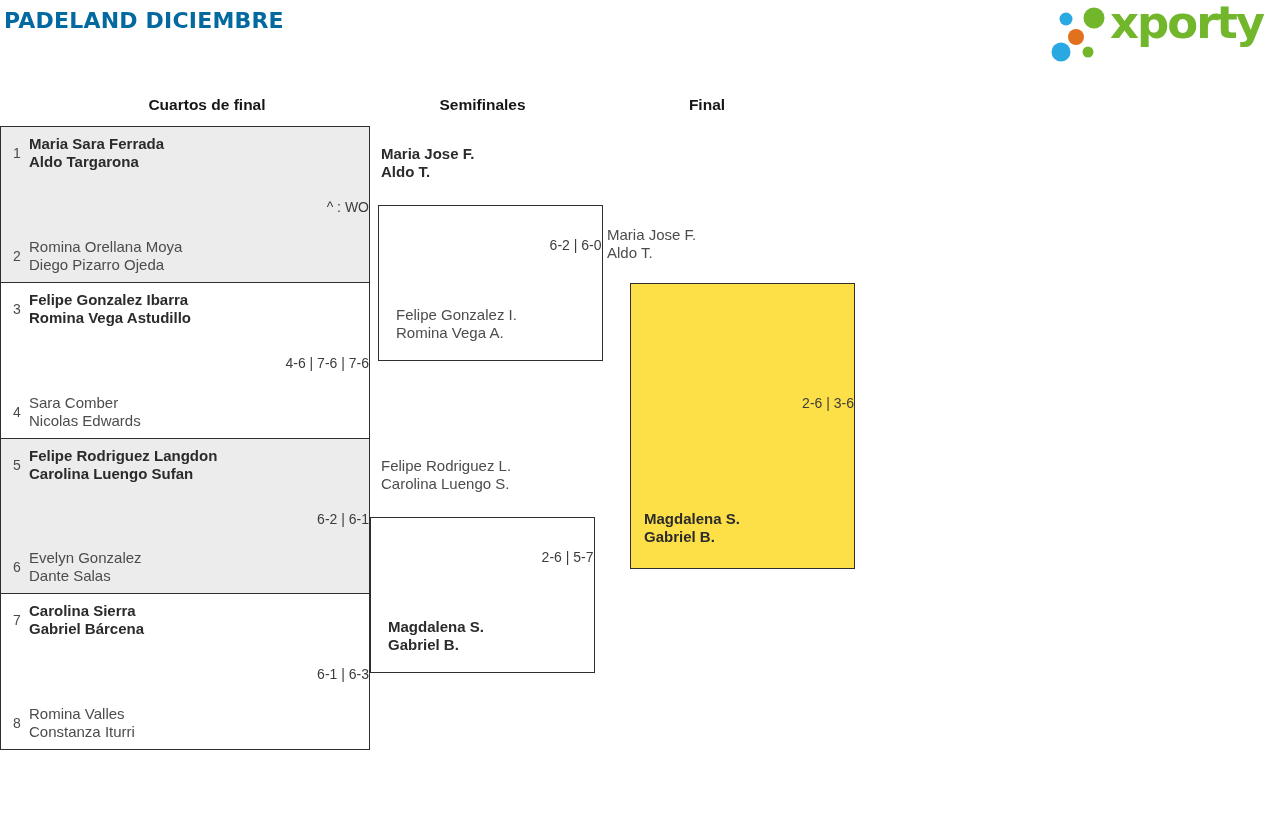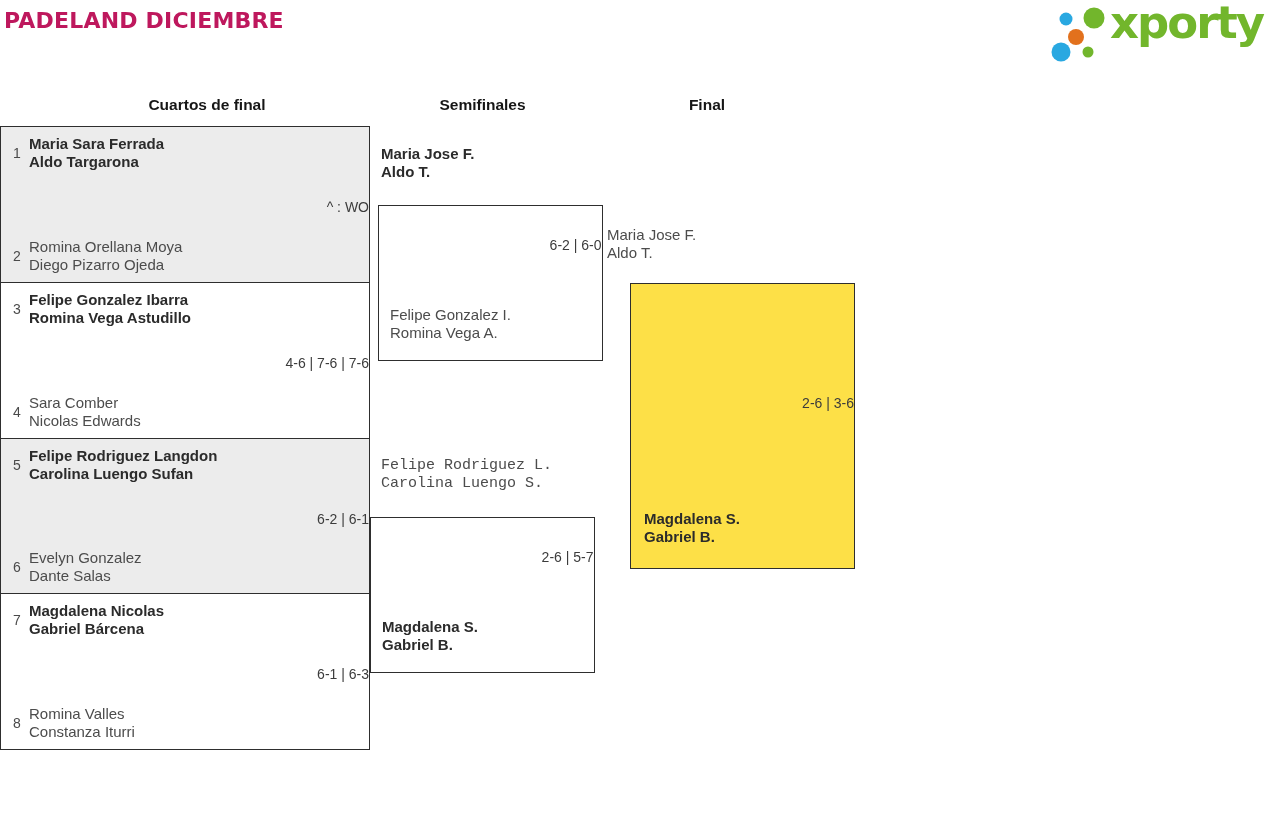--- a/index.html
+++ b/index.html
@@ -2,21 +2,21 @@
 <html><head>
 <meta charset="utf-8">
 <style>
   * { margin:0; padding:0; box-sizing:border-box; }
   html,body { width:1280px; height:817px; background:#ffffff;
     font-family:"Liberation Sans", sans-serif; }
   #canvas { position:relative; width:1280px; height:817px; overflow:hidden; background:#fff; }
 
   
   .page-title { position:absolute; left:4px; top:4px;
-    font-size:22px; font-weight:700; line-height:33px; color:#be185d;
+    font-size:22px; font-weight:700; line-height:33px; color:#0369a1;
     font-family:"DejaVu Sans", sans-serif; letter-spacing:0.2px; }
   .logo { position:absolute; left:1044px; top:2px; width:232px; height:66px; cursor:pointer; }
   .logo-dots { position:absolute; left:0; top:2px; }
   .logo-text { position:absolute; left:66px; top:-6px;
     font-family:"DejaVu Sans", sans-serif; font-weight:700; font-size:45px;
     letter-spacing:-2px; color:#72b62c; }
 
   
   .round-header { position:absolute; top:96px; text-align:center;
     font-size:15.5px; font-weight:700; color:#161616; }
@@ -48,24 +48,24 @@
   .sf-box .score { top:30px; }
   #sf-box-1 { top:205px;margin-left:8px; }
   #sf-box-2 { top:517px; }
 
   .final-box { position:absolute; left:630px; top:283px; width:225px; height:286px;
     border:1.5px solid #2e2e2e; background:#fde047; }
   .final-box .score { top:110px; }
 
   
   .pair-label { position:absolute; }
-  .in-box-bottom { position:absolute; left:7px; bottom:18px; }
+  .in-box-bottom { position:absolute; left:13px; bottom:18px; }
   .final-box .in-box-bottom { left:9px; bottom:22px; }
   #sf1-top-label { left:377px; top:145px; }
-  #sf2-top-label { left:377px; top:457px;font-family:Liberation Mono, monospace; }
+  #sf2-top-label { left:377px; top:457px; }
   #final-top-label { left:603px; top:226px; }
 </style>
 </head>
 <body>
 
 <div id="canvas">
 
   <div class="page-title">
     <div>PADELAND DICIEMBRE</div>
   </div>
@@ -138,21 +138,21 @@
           <div class="name-line">Evelyn Gonzalez</div>
           <div class="name-line">Dante Salas</div>
         </div>
       </div>
     </div>
 
     <div class="qf-match">
       <div class="team-row top">
         <span class="seed">7</span>
         <div class="names winner">
-          <div class="name-line">Magdalena Nicolas</div>
+          <div class="name-line">Carolina Sierra</div>
           <div class="name-line">Gabriel Bárcena</div>
         </div>
       </div>
       <div class="score">6-1 | 6-3</div>
       <div class="team-row bottom">
         <span class="seed">8</span>
         <div class="names">
           <div class="name-line">Romina Valles</div>
           <div class="name-line">Constanza Iturri</div>
         </div>

